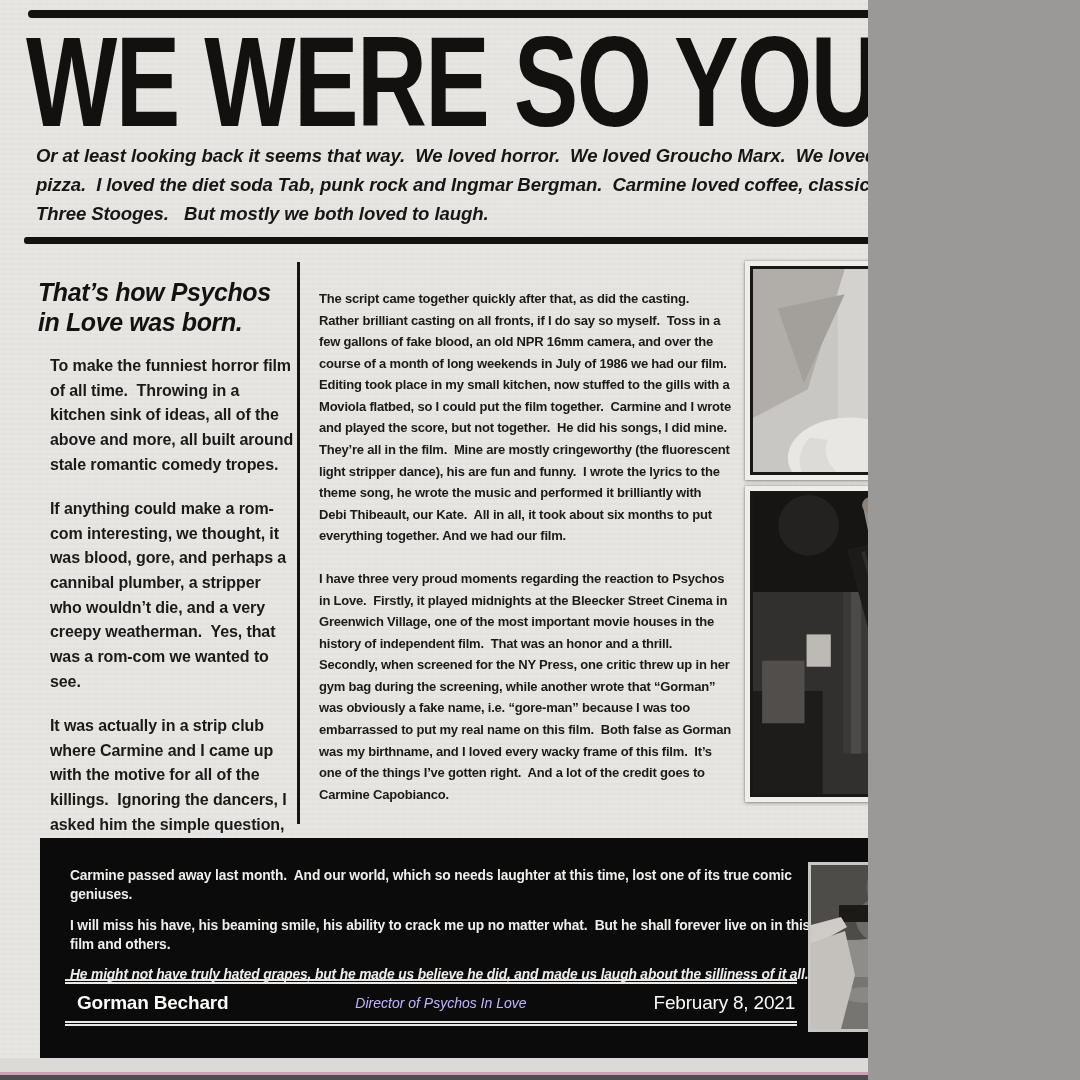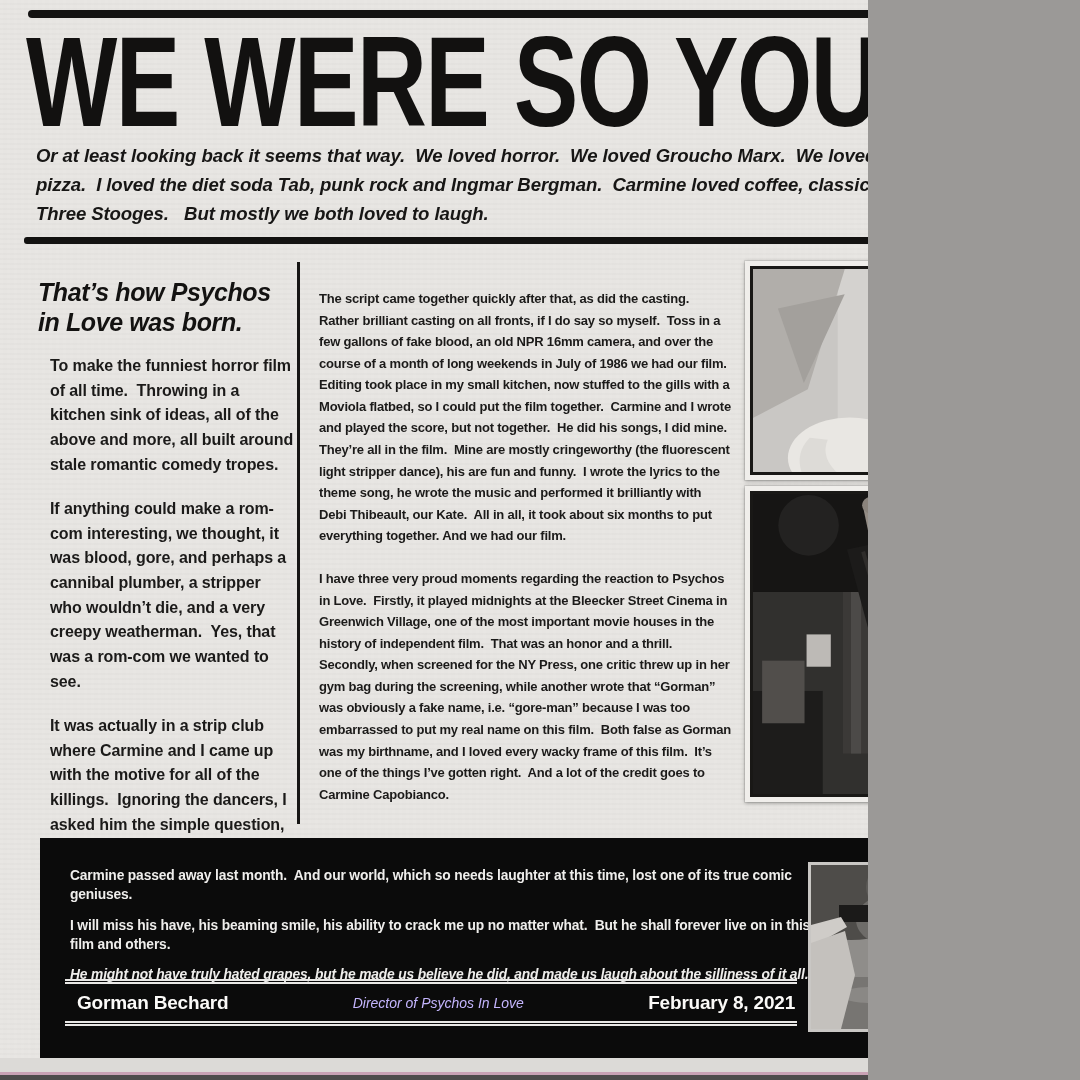--- a/index.html
+++ b/index.html
@@ -35,21 +35,21 @@
 
   .footer{position:absolute;left:0;top:838px;width:1080px;height:220px;background:#0b0b0b;color:#f2f1ef;margin-left:40px;}
   .footer .ftext{position:absolute;left:30px;top:28px;width:742px;}
   .footer .ftext p{margin:0 0 11px 0;font-weight:700;font-size:13.8px;line-height:1.4;letter-spacing:-0.15px;white-space:pre-wrap;color:#efeeec;}
   .footer .ftext p.em{margin-top:5px;font-style:italic;}
   .drule{position:absolute;left:25px;width:732px;height:5px;border-top:2px solid #e9e8e6;border-bottom:2px solid #e9e8e6;box-sizing:border-box;}
   .drule.one{top:141px;} .drule.two{top:183px;}
   .byline{position:absolute;left:25px;top:151px;width:732px;height:28px;display:flex;align-items:center;}
   .byline .name{flex:0 0 auto;font-weight:700;font-size:19px;letter-spacing:-0.2px;color:#fbfaf8;padding-left:12px;}
   .byline .role{flex:1 1 auto;text-align:center;font-style:italic;font-weight:400;font-size:14px;color:#c4b5fd;}
-  .byline .date{flex:0 0 auto;font-weight:700;font-size:19px;letter-spacing:-0.2px;color:#fbfaf8;padding-right:2px;}
+  .byline .date{flex:0 0 auto;font-weight:400;font-size:19px;letter-spacing:-0.2px;color:#fbfaf8;padding-right:2px;}
   .fphoto{position:absolute;left:768px;top:24px;width:292px;height:170px;border:3px solid #c9c7c4;box-sizing:border-box;background:#222;}
   .fphoto svg{display:block;width:100%;height:100%;}
 
   .strip-light{position:absolute;left:0;top:1058px;width:1080px;height:14px;background:#dcdad7;}
   .strip-pink{position:absolute;left:0;top:1072px;width:1080px;height:3px;background:#c9a2b5;}
   .strip-dark{position:absolute;left:0;top:1075px;width:1080px;height:5px;background:#4e4c4c;}
 </style>
 </head>
 <body>
 

